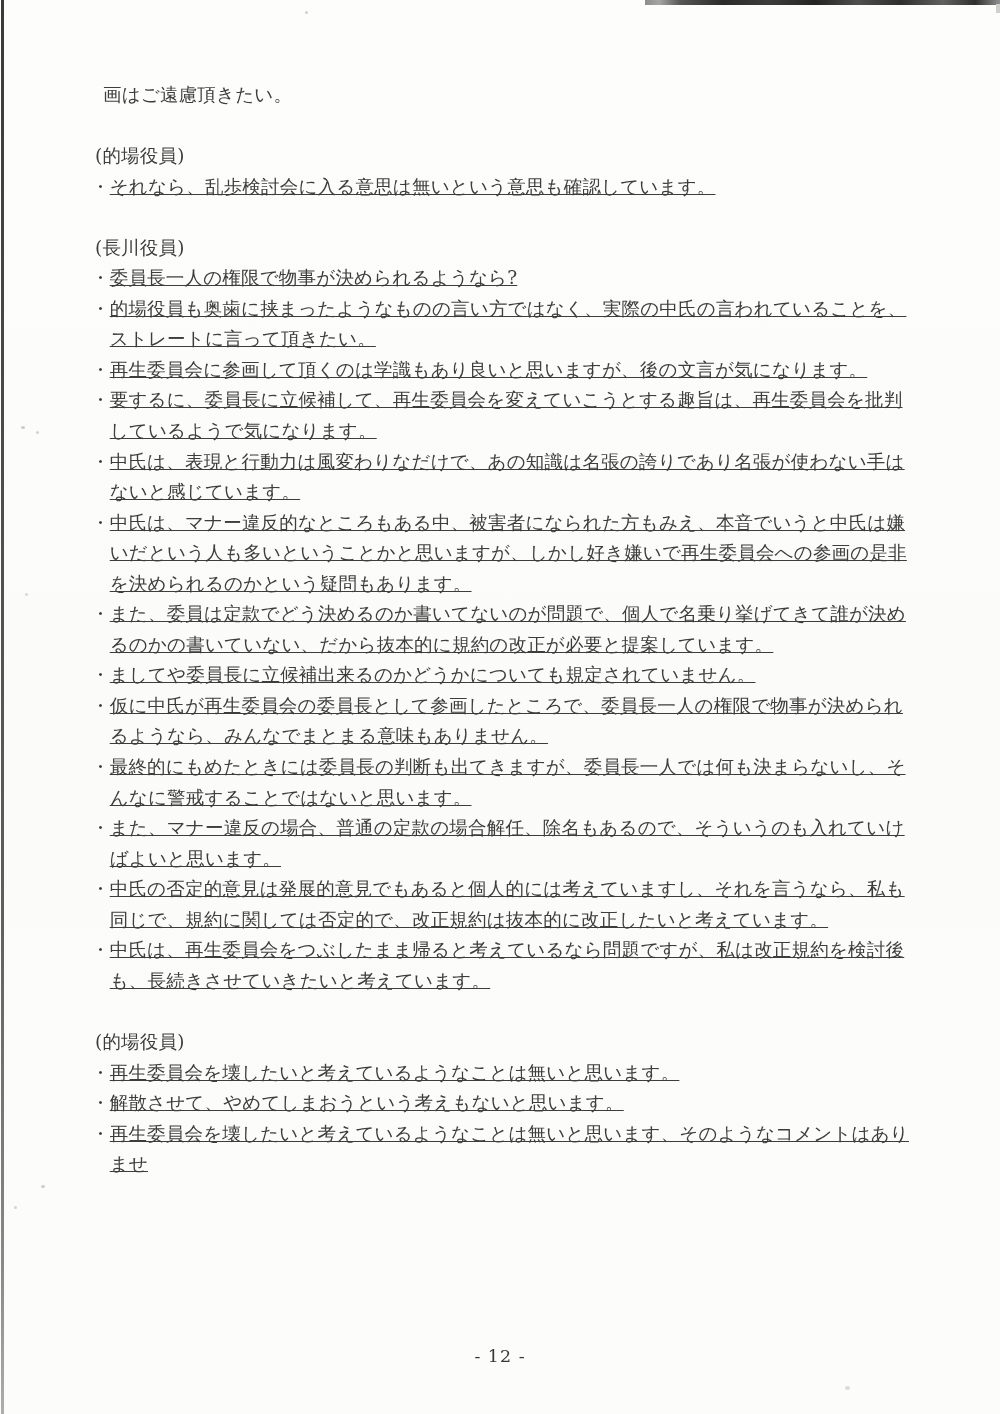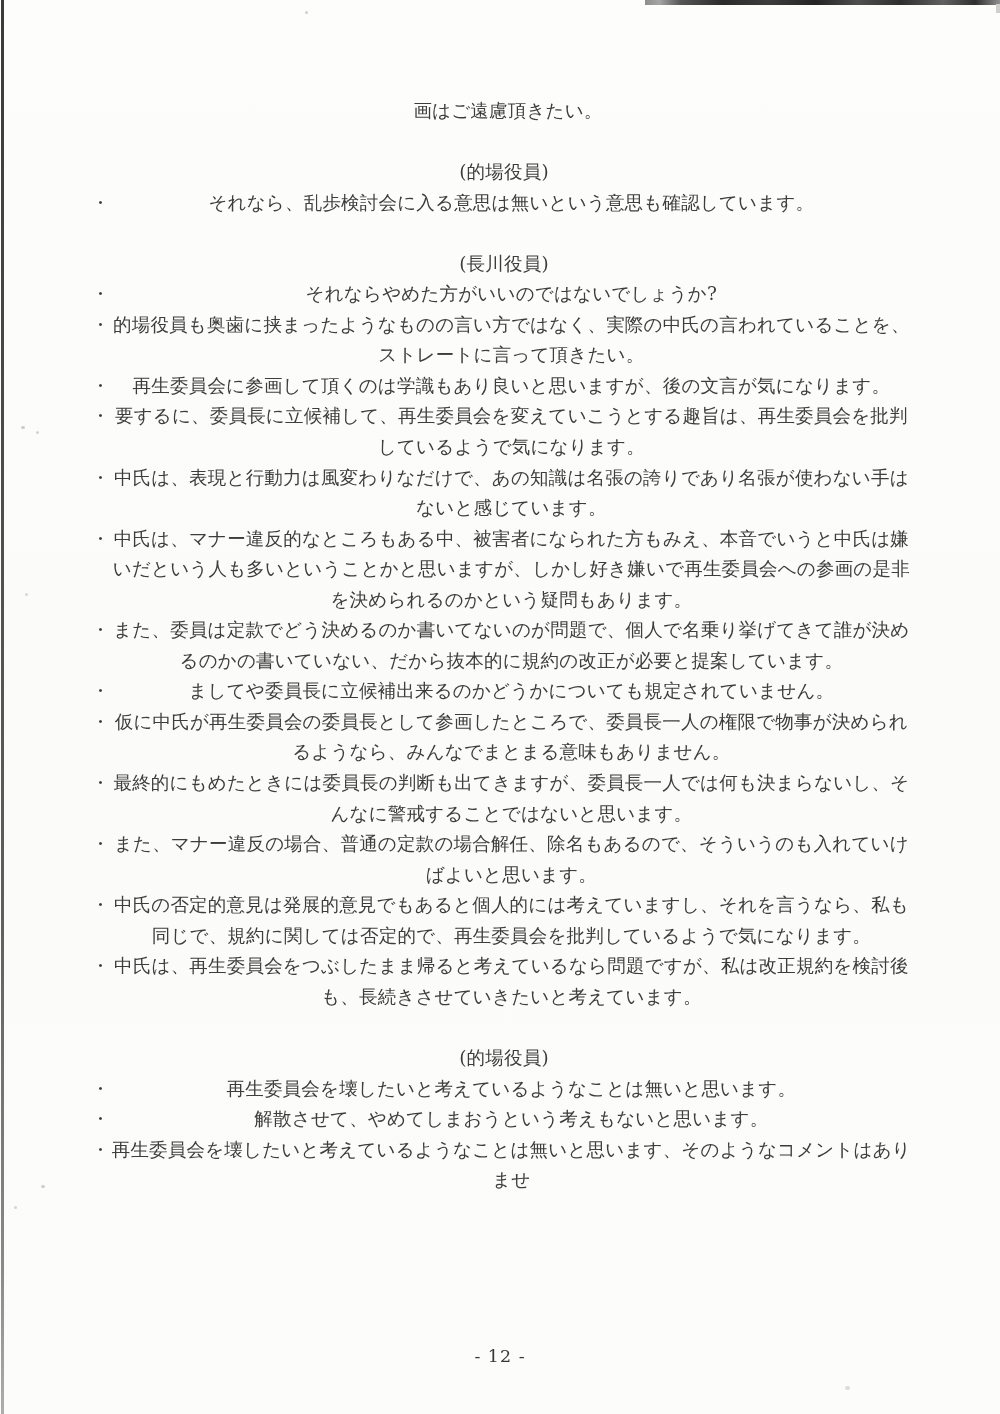--- a/index.html
+++ b/index.html
@@ -56,45 +56,45 @@
   .s3 { left: 36px;  top: 431px; width: 3px; height: 3px; background: #a0a0a0; }
   .s4 { left: 25px;  top: 593px; width: 3px; height: 3px; background: #ababab; }
   .s5 { left: 41px;  top: 1185px; width: 4px; height: 3px; background: #949494; }
   .s6 { left: 14px;  top: 1206px; width: 3px; height: 3px; background: #a5a5a5; }
   .s7 { left: 845px; top: 1386px; width: 5px; height: 4px; background: #b3b3b3; }
 
   
   .content {
     position: absolute;
     left: 95px;
-    top: 96px;
+    top: 80px;
     width: 818px;
     font-size: 18.5px;
     line-height: 30.55px;
     color: #3d3d3d;
     letter-spacing: 0.2px;
-    text-align: center;
   }
   .cont-line {
     margin: 0 0 0 8px;
   }
   .speaker {
     margin: 30.55px 0 0 0;
   }
   .bullet {
     display: flex;
     align-items: flex-start;
   }
   .marker {
     flex: 0 0 17px;
     margin-left: -4px;
     white-space: nowrap;
   }
   .btext {
     flex: 1 1 auto;
+    text-decoration: underline;
   }
   .footer {
     position: absolute;
     left: 0;
     top: 1346px;
     width: 1000px;
     text-align: center;
     font-size: 17.5px;
     letter-spacing: 1px;
     color: #373737;
@@ -125,21 +125,21 @@
       <div class="bullet">
         <span class="marker">・</span>
         <span class="btext">それなら、乱歩検討会に入る意思は無いという意思も確認しています。</span>
       </div>
     </section>
 
     <section>
       <p class="speaker">(長川役員)</p>
       <div class="bullet">
         <span class="marker">・</span>
-        <span class="btext">それならやめた方がいいのではないでしょうか?</span>
+        <span class="btext">委員長一人の権限で物事が決められるようなら?</span>
       </div>
     </section>
 
     <section>
       <div class="bullet">
         <span class="marker">・</span>
         <span class="btext">的場役員も奥歯に挟まったようなものの言い方ではなく、実際の中氏の言われていることを、ストレートに言って頂きたい。</span>
       </div>
       <div class="bullet">
         <span class="marker">・</span>
@@ -175,21 +175,21 @@
       <div class="bullet">
         <span class="marker">・</span>
         <span class="btext">最終的にもめたときには委員長の判断も出てきますが、委員長一人では何も決まらないし、そんなに警戒することではないと思います。</span>
       </div>
       <div class="bullet">
         <span class="marker">・</span>
         <span class="btext">また、マナー違反の場合、普通の定款の場合解任、除名もあるので、そういうのも入れていけばよいと思います。</span>
       </div>
       <div class="bullet">
         <span class="marker">・</span>
-        <span class="btext">中氏の否定的意見は発展的意見でもあると個人的には考えていますし、それを言うなら、私も同じで、規約に関しては否定的で、再生委員会を批判しているようで気になります。</span>
+        <span class="btext">中氏の否定的意見は発展的意見でもあると個人的には考えていますし、それを言うなら、私も同じで、規約に関しては否定的で、改正規約は抜本的に改正したいと考えています。</span>
       </div>
       <div class="bullet">
         <span class="marker">・</span>
         <span class="btext">中氏は、再生委員会をつぶしたまま帰ると考えているなら問題ですが、私は改正規約を検討後も、長続きさせていきたいと考えています。</span>
       </div>
     </section>
 
     <section>
       <p class="speaker">(的場役員)</p>
       <div class="bullet">

